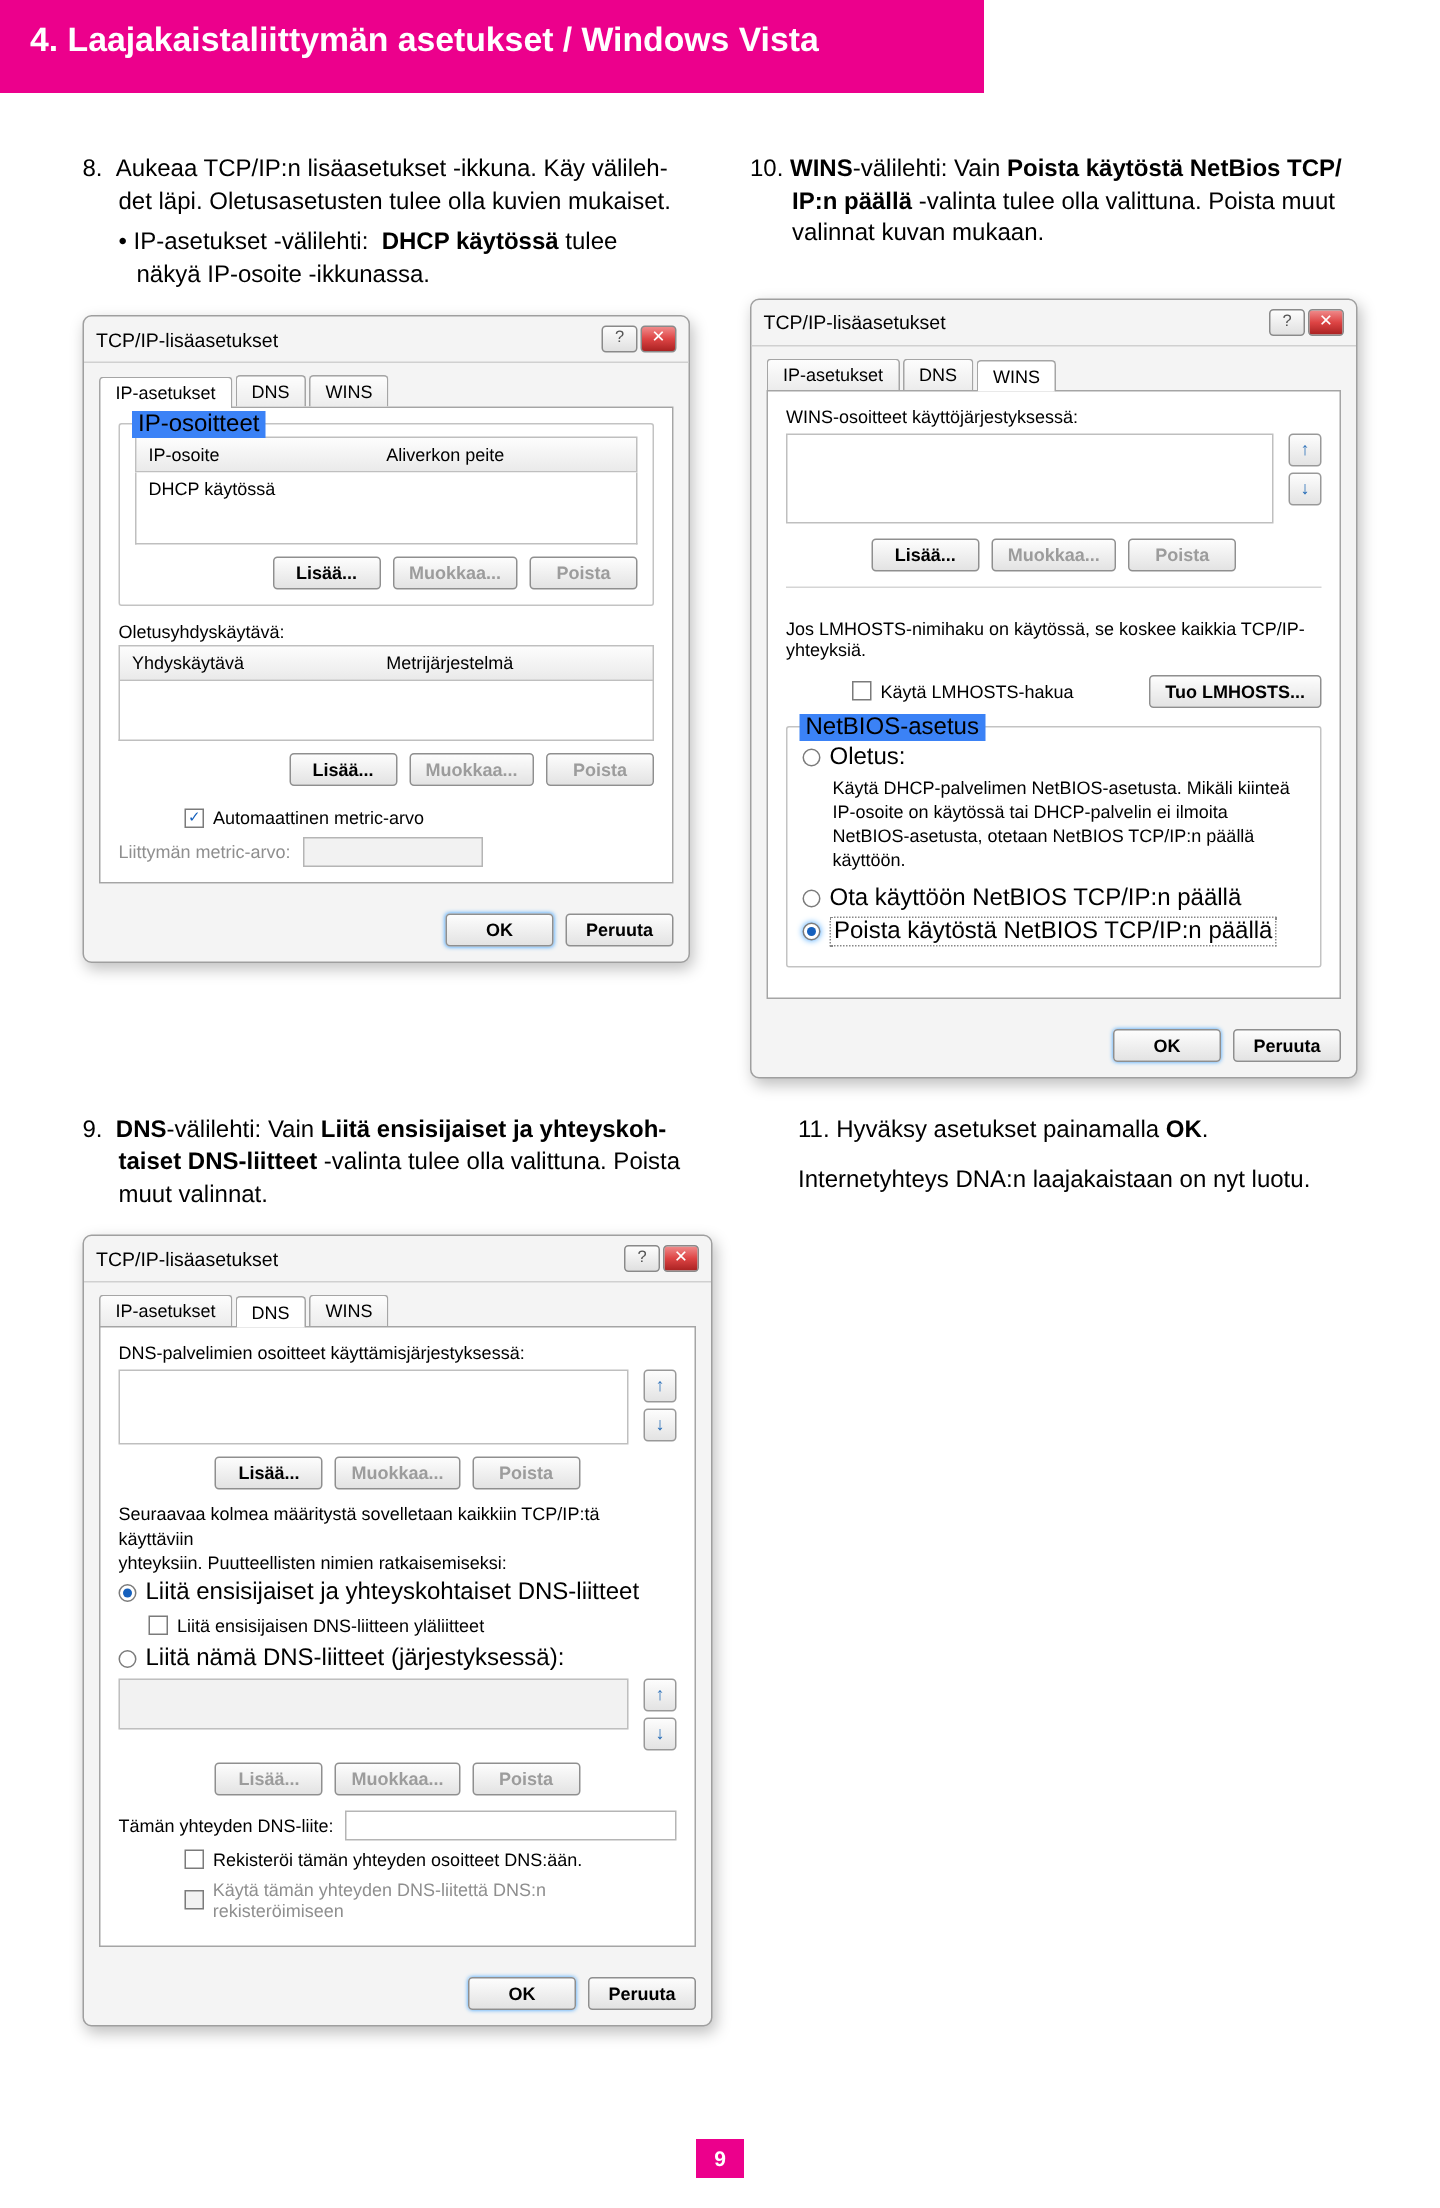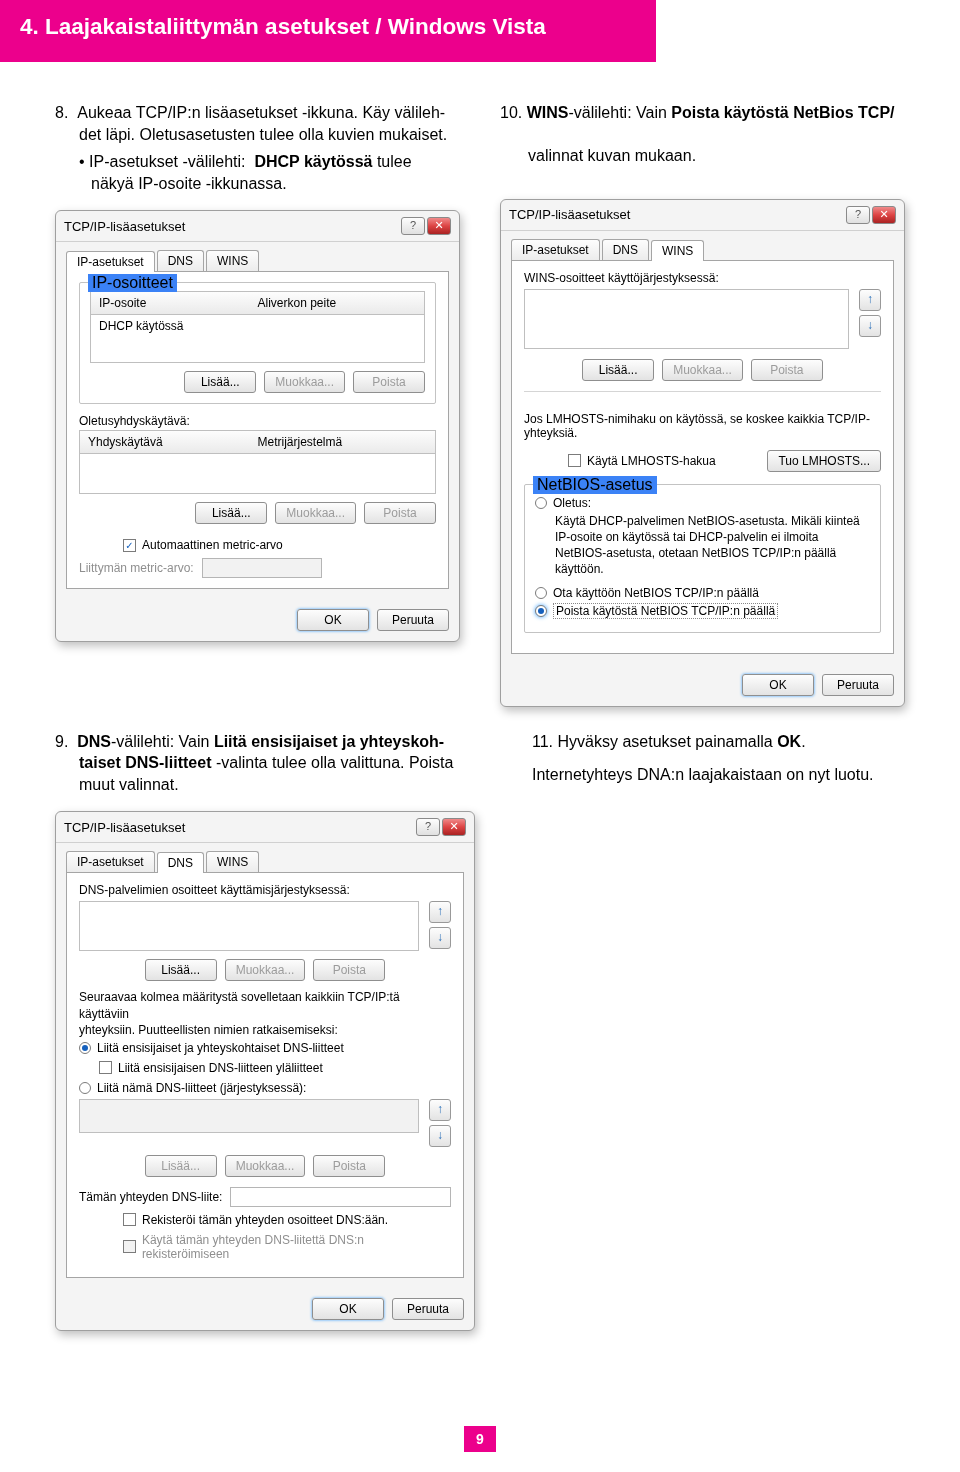--- a/index.html
+++ b/index.html
@@ -117,32 +117,33 @@
   }
   .btn-row { display: flex; gap: 8px; justify-content: flex-end; margin-top: 8px; }
   .btn {
     min-width: 72px;
     padding: 3px 10px;
     border: 1px solid #8f8f8f;
     border-radius: 3px;
     background: linear-gradient(#fdfdfd,#e3e3e3);
     font-size: 12px;
     text-align: center;
+    font-weight: bold;
   }
   .btn.def { box-shadow: 0 0 3px #3aa0ff; }
   .btn.disabled { color:#9c9c9c; }
   .check { display:flex; align-items:center; gap:6px; margin: 6px 0; font-size:12px;padding-left:44px; }
   .cbox {
     width:13px; height:13px;
     border:1px solid #7b7b7b;
     background:#fff;
     display:inline-flex; align-items:center; justify-content:center;
     font-size:10px; color:#1560bd;
   }
-  .radio { display:flex; align-items:center; gap:6px; margin:3px 0; font-size:12px; }
+  .radio { display:flex; align-items:center; gap:6px; margin:3px 0; font-size:16px; }
   .rdot {
     width:12px; height:12px; border:1px solid #7b7b7b; border-radius:50%;
     display:inline-flex; align-items:center; justify-content:center;
     background:#fff;
   }
   .rdot.sel::after { content:""; width:6px; height:6px; background:#1560bd; border-radius:50%; }
   .rdot.sel-highlight { box-shadow: 0 0 4px #3aa0ff; }
   .textline { border:1px solid #b5b5b5; background:#fff; height:20px; width:120px; }
   .label-inline { display:flex; align-items:center; gap:8px; font-size:12px; margin-top:4px;}
   .dialog1 { width: 405px; margin-top: 16px; }
@@ -245,21 +246,21 @@
         <div class="bottom-row">
           <div class="btn def">OK</div>
           <div class="btn">Peruuta</div>
         </div>
       </div>
     </div>
 
     <div class="col-right">
       <div class="para">
         <span>10.&nbsp;</span><span class="bold">WINS</span><span>-välilehti: Vain </span><span class="bold">Poista käytöstä NetBios TCP/</span><br>
-        <br>
+        <span style="padding-left:28px;display:inline-block"><span class="bold">IP:n päällä</span><span> -valinta tulee olla valittuna. Poista muut</span></span><br>
         <span style="padding-left:28px;display:inline-block">valinnat kuvan mukaan.</span>
       </div>
 
       <div class="dialog dialog2" style="margin-top:32px">
         <div class="titlebar">
           <span>TCP/IP-lisäasetukset</span>
           <div class="winbtns">
             <div class="winbtn">?</div>
             <div class="winbtn close">✕</div>
           </div>

